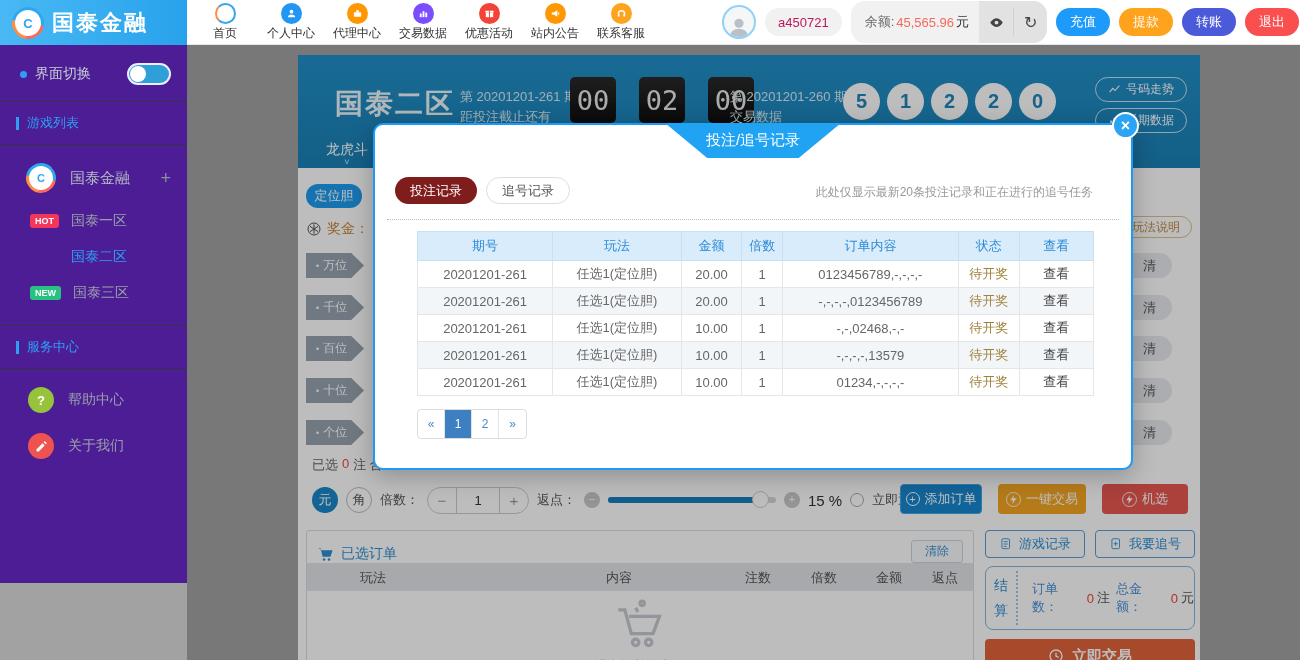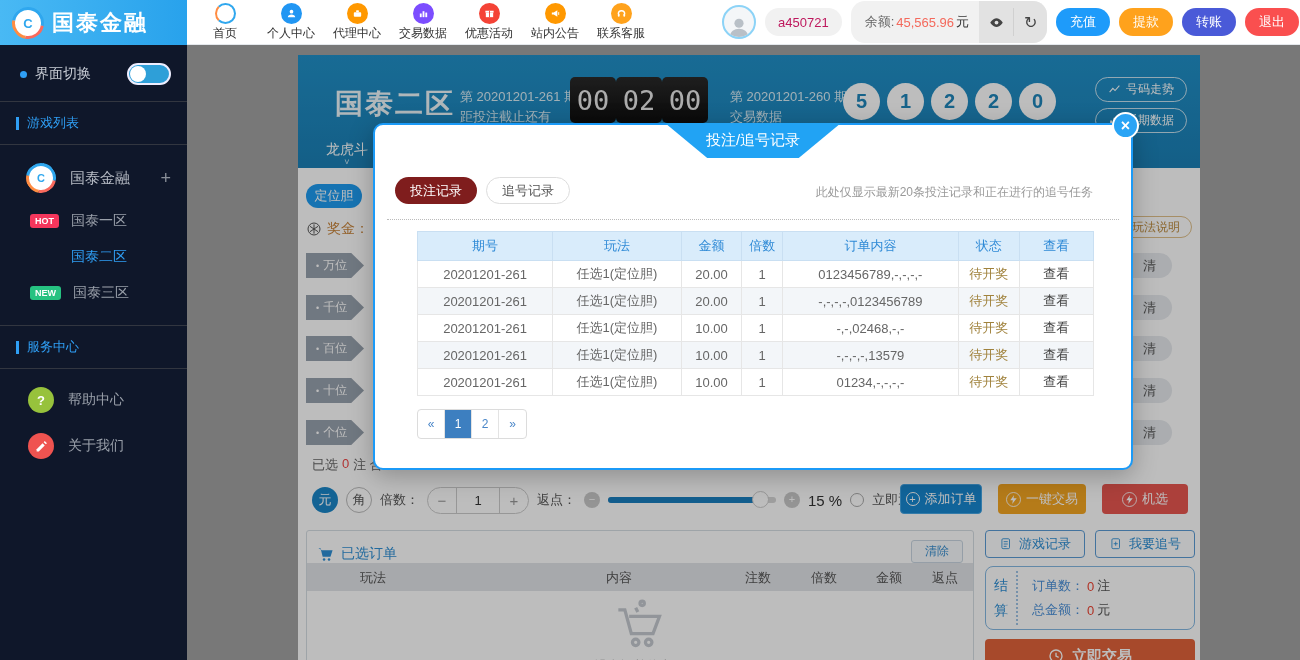--- a/index.html
+++ b/index.html
@@ -27,21 +27,21 @@
   .balance-label { color:#666; } .balance-value { color:#f4695c; } .balance-unit { color:#333; }
   .balance-icons { background:#e2e2e2; display:flex; align-items:center; }
   .icon-seg { width:34px; height:28px; display:flex; align-items:center; justify-content:center; cursor:pointer; color:#444; }
   .icon-seg + .icon-seg { border-left:1px solid #d0d0d0; }
   .icon-seg svg { width:15px; height:15px; fill:#444; }
   .refresh-glyph { font-size:16px; color:#444; }
   .hdr-btn { height:28px; border-radius:14px; padding:0 14px; display:flex; align-items:center; color:#fff; font-size:13px; cursor:pointer; border:none; }
   .btn-recharge { background:#1e9bfa; } .btn-withdraw { background:#ffa21c; } .btn-transfer { background:#4a5ad8; } .btn-logout { background:#fa4f4f; }
 
   
-  .sidebar { position:absolute; left:0; top:45px; width:187px; height:615px; background:#0f172a; z-index:30; color:#9aa0aa; }
+  .sidebar { position:absolute; left:0; top:45px; width:187px; height:538px; background:#4c1d95; z-index:30; color:#9aa0aa; }
   .sb-row { display:flex; align-items:center; }
   .sb-switch { padding:18px 16px 16px 20px; border-bottom:1px solid #323640; justify-content:space-between; }
   .sb-switch-label { display:flex; align-items:center; gap:8px; font-size:14px; color:#c7ccd4; }
   .dot { width:7px; height:7px; border-radius:50%; background:#2f9ff5; }
   .toggle { width:44px; height:22px; border-radius:11px; background:#2e9fd8; border:2px solid #eef; position:relative; cursor:pointer; }
   .toggle-knob { position:absolute; left:1px; top:1px; width:16px; height:16px; border-radius:50%; background:#fff; }
   .sb-section { padding:12px 16px; font-size:13px; color:#2f9ff5; display:flex; align-items:center; gap:8px; border-bottom:1px solid #323640; }
   .sb-bar { width:3px; height:13px; background:#2f9ff5; }
   .sb-games { padding:8px 0 14px 0; border-bottom:1px solid #323640; }
   .sb-brand { padding:10px 16px 10px 26px; justify-content:flex-start; gap:14px; cursor:pointer; }
@@ -61,21 +61,21 @@
   .svc-help { background:#97c23c; } .svc-about { background:#ef5350; }
   .svc-ico svg { width:13px; height:13px; fill:#fff; }
 
   
   .main { position:absolute; left:187px; top:45px; width:1113px; height:615px; background:#a2a2a2; z-index:1; }
   .panel { position:absolute; left:111px; top:10px; width:902px; height:605px; background:#fff; }
   .banner { position:absolute; left:0; top:0; width:902px; height:113px; background:linear-gradient(180deg,#2191c9,#1b80b6); }
   .banner-title { position:absolute; left:37px; top:30px; font-size:28px; font-weight:bold; color:#eef7fb; letter-spacing:2px; }
   .issue-block { position:absolute; top:32px; font-size:13px; color:#d8ecf5; line-height:20px; }
   .issue-a { left:162px; } .issue-b { left:432px; }
-  .countdown { position:absolute; left:272px; top:22px; display:flex; gap:0; }
+  .countdown { position:absolute; left:272px; top:22px; display:flex; gap:23px; }
   .cd-box { width:46px; height:46px; background:linear-gradient(180deg,#2a2a2a,#0d0d0d); border-radius:5px; color:#e9e9e9; font-family:"DejaVu Sans Mono", monospace; font-size:27px; display:flex; align-items:center; justify-content:center; }
   .draw-numbers { position:absolute; left:545px; top:28px; display:flex; gap:7px; }
   .num-ball { width:37px; height:37px; border-radius:50%; background:#fff; color:#1f86bb; font-size:20px; font-weight:bold; display:flex; align-items:center; justify-content:center; }
   .banner-btn { position:absolute; left:797px; width:92px; height:25px; border:1px solid rgba(255,255,255,.75); border-radius:13px; color:#fff; font-size:12px; display:flex; align-items:center; justify-content:center; gap:5px; cursor:pointer; }
   .bb1 { top:22px; } .bb2 { top:53px; }
   .banner-btn svg { width:13px; height:13px; stroke:#fff; fill:none; stroke-width:2; }
   .banner-btn .bars rect { fill:#fff; stroke:none; }
   .game-tab { position:absolute; left:28px; top:86px; color:#fff; font-size:14px; text-align:center; cursor:pointer; }
   .game-tab .caret { display:block; font-size:9px; line-height:6px; color:#cfe8f2; }
 
@@ -128,21 +128,21 @@
 
   
   .sumcol { position:absolute; left:687px; top:362px; width:210px; }
   .sum-btns { display:flex; justify-content:space-between; }
   .sum-btn { width:100px; height:28px; border:1px solid #5b9bd5; border-radius:4px; background:#fdfeff; color:#2e8fd5; font-size:13px; display:flex; align-items:center; justify-content:center; gap:6px; cursor:pointer; }
   .sum-btn svg { width:14px; height:14px; stroke:#2e8fd5; fill:none; stroke-width:1.5; }
   .settle { margin-top:8px; height:64px; border:1px solid #85b8e2; border-radius:8px; background:#fff; display:flex; align-items:stretch; }
   .settle-label { width:30px; display:flex; align-items:center; justify-content:center; color:#2e8fd5; font-size:14px; }
   .settle-label span { width:15px; line-height:1.8; word-break:break-all; text-align:center; }
   .settle-dots { border-left:2px dotted #9fc4e6; margin:4px 0; }
-  .settle-body { flex:1; display:flex; flex-direction:column; justify-content:center; gap:6px; padding-left:14px; font-size:13px; }
+  .settle-body { flex:1; display:flex; flex-direction:row; justify-content:center; gap:6px; padding-left:14px; font-size:13px; }
   .settle-row { display:flex; gap:3px; align-items:center; }
   .settle-key { color:#4a90d9; } .settle-num { color:#e43; } .settle-unit { color:#555; }
   .submit-btn { margin-top:9px; width:210px; height:34px; background:#e2633a; border-radius:4px; color:#fff; font-size:15px; font-weight:bold; display:flex; align-items:center; justify-content:center; gap:8px; cursor:pointer; }
   .submit-btn svg { width:16px; height:16px; stroke:#fff; fill:none; stroke-width:2; }
 
   
   .overlay { position:absolute; left:187px; top:45px; width:1113px; height:615px; background:rgba(0,0,0,.26); z-index:10; }
   .modal { position:absolute; left:373px; top:123px; width:760px; height:347px; background:#fff; border:2px solid #1b9af7; border-radius:10px; z-index:20; box-shadow:0 6px 24px rgba(0,0,0,.25); }
   .modal-tab { position:absolute; left:50%; top:-2px; transform:translateX(-50%); width:176px; height:35px; background:#21a3f4; clip-path:polygon(0 0,100% 0,76% 100%,24% 100%); color:#fff; font-size:15px; display:flex; align-items:center; justify-content:center; }
   .modal-close { position:absolute; top:-13px; right:-8px; width:27px; height:27px; border-radius:50%; background:#2aa4f5; border:2px solid #fff; color:#fff; font-size:16px; font-weight:bold; line-height:23px; text-align:center; cursor:pointer; }

